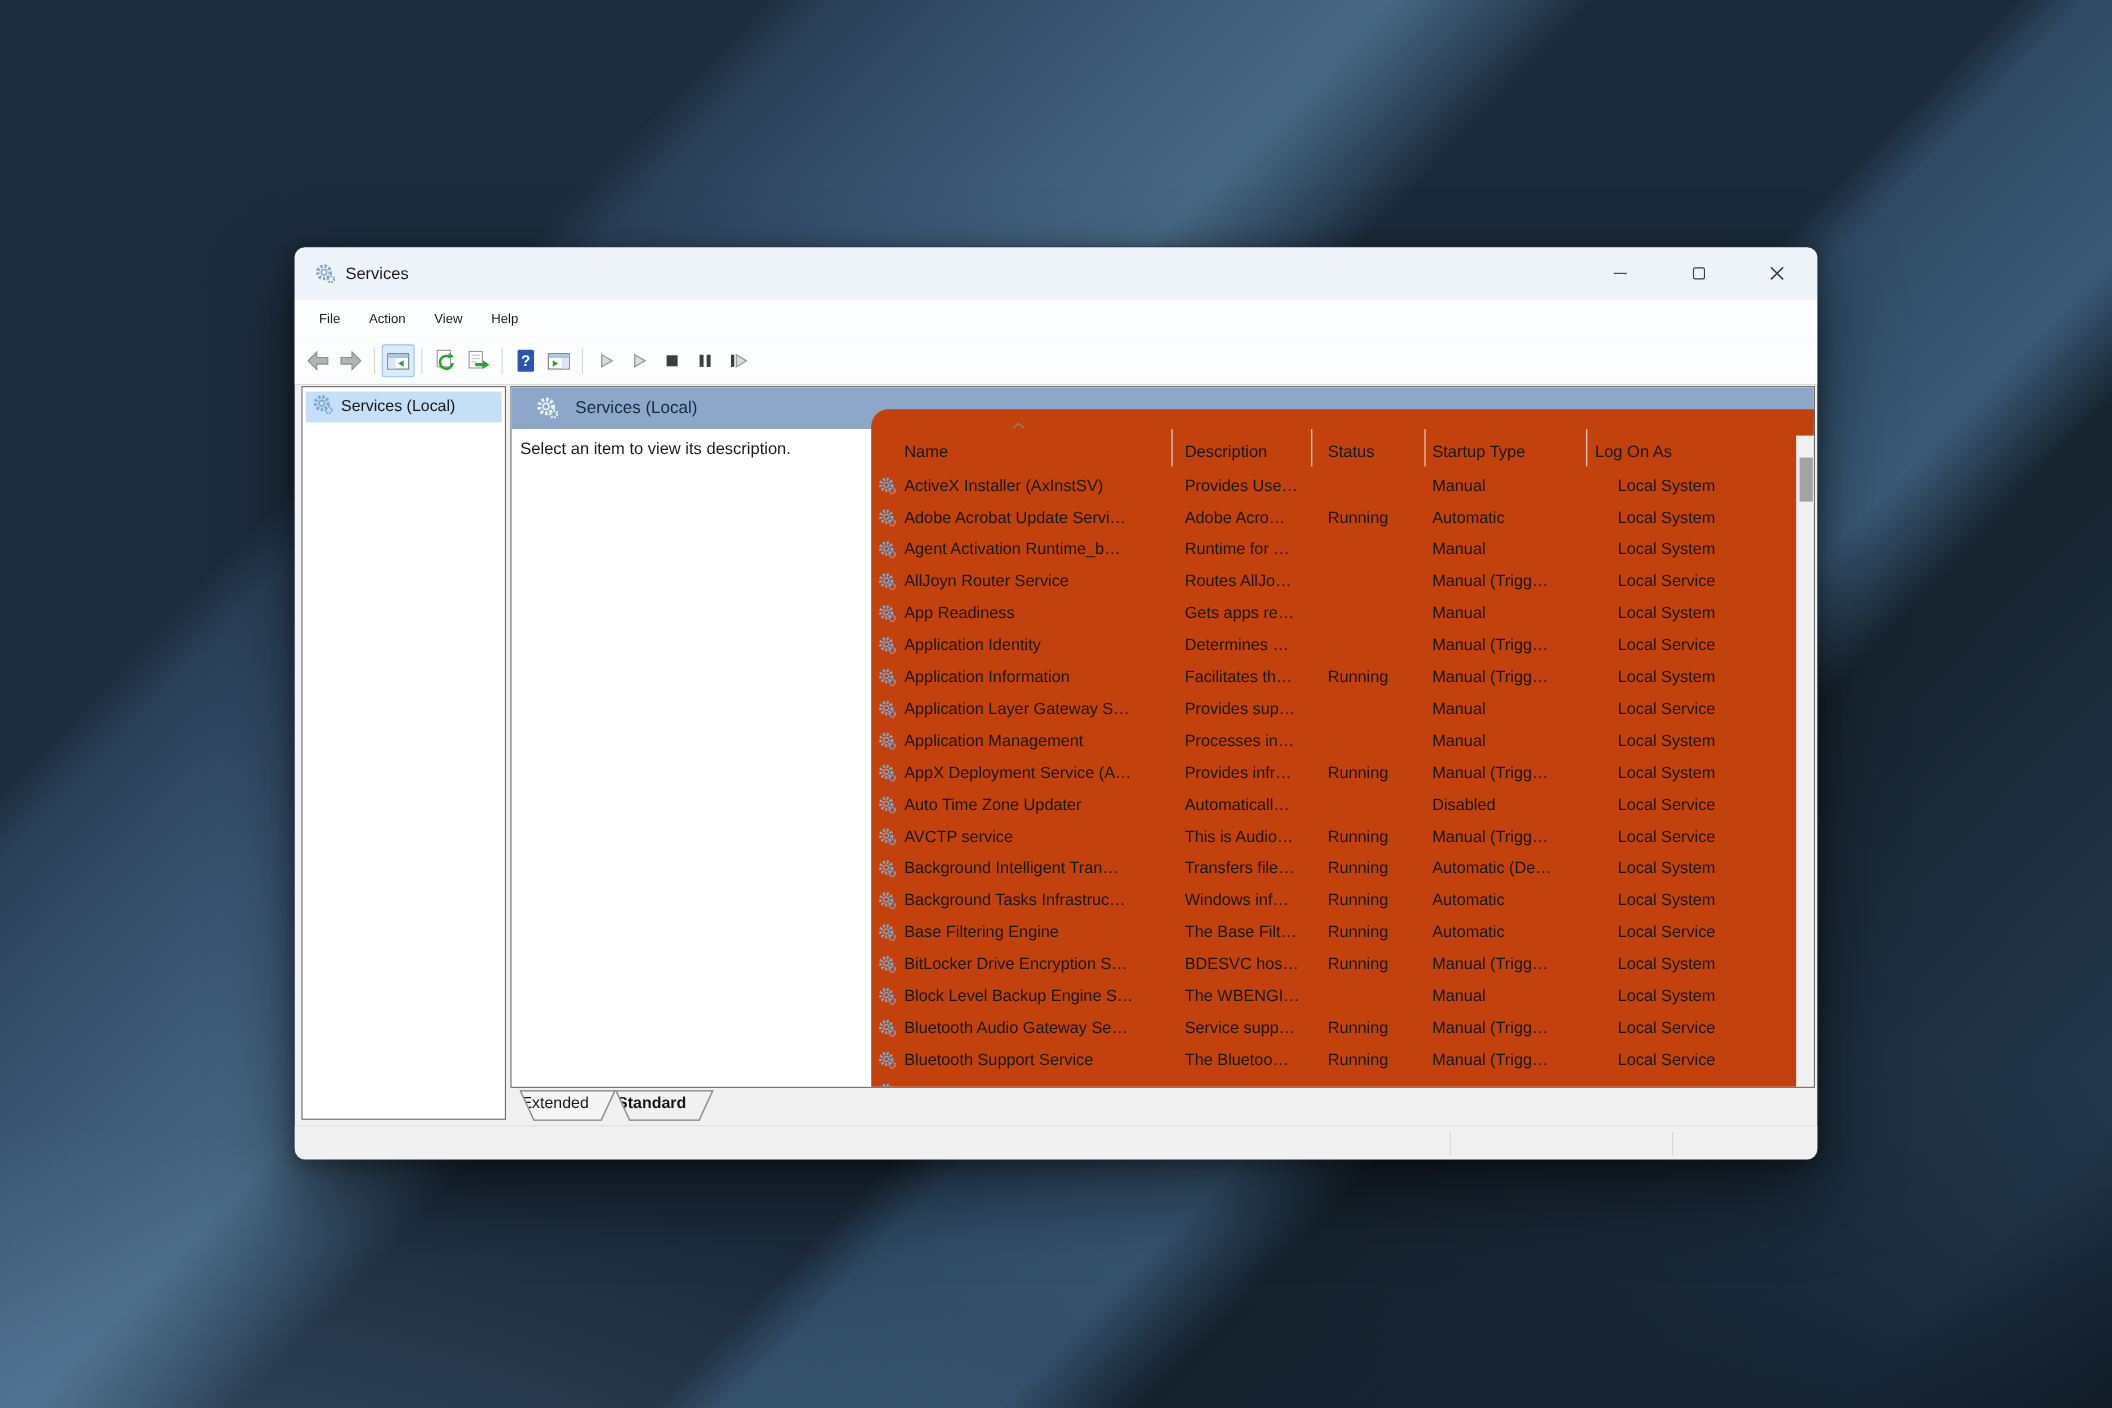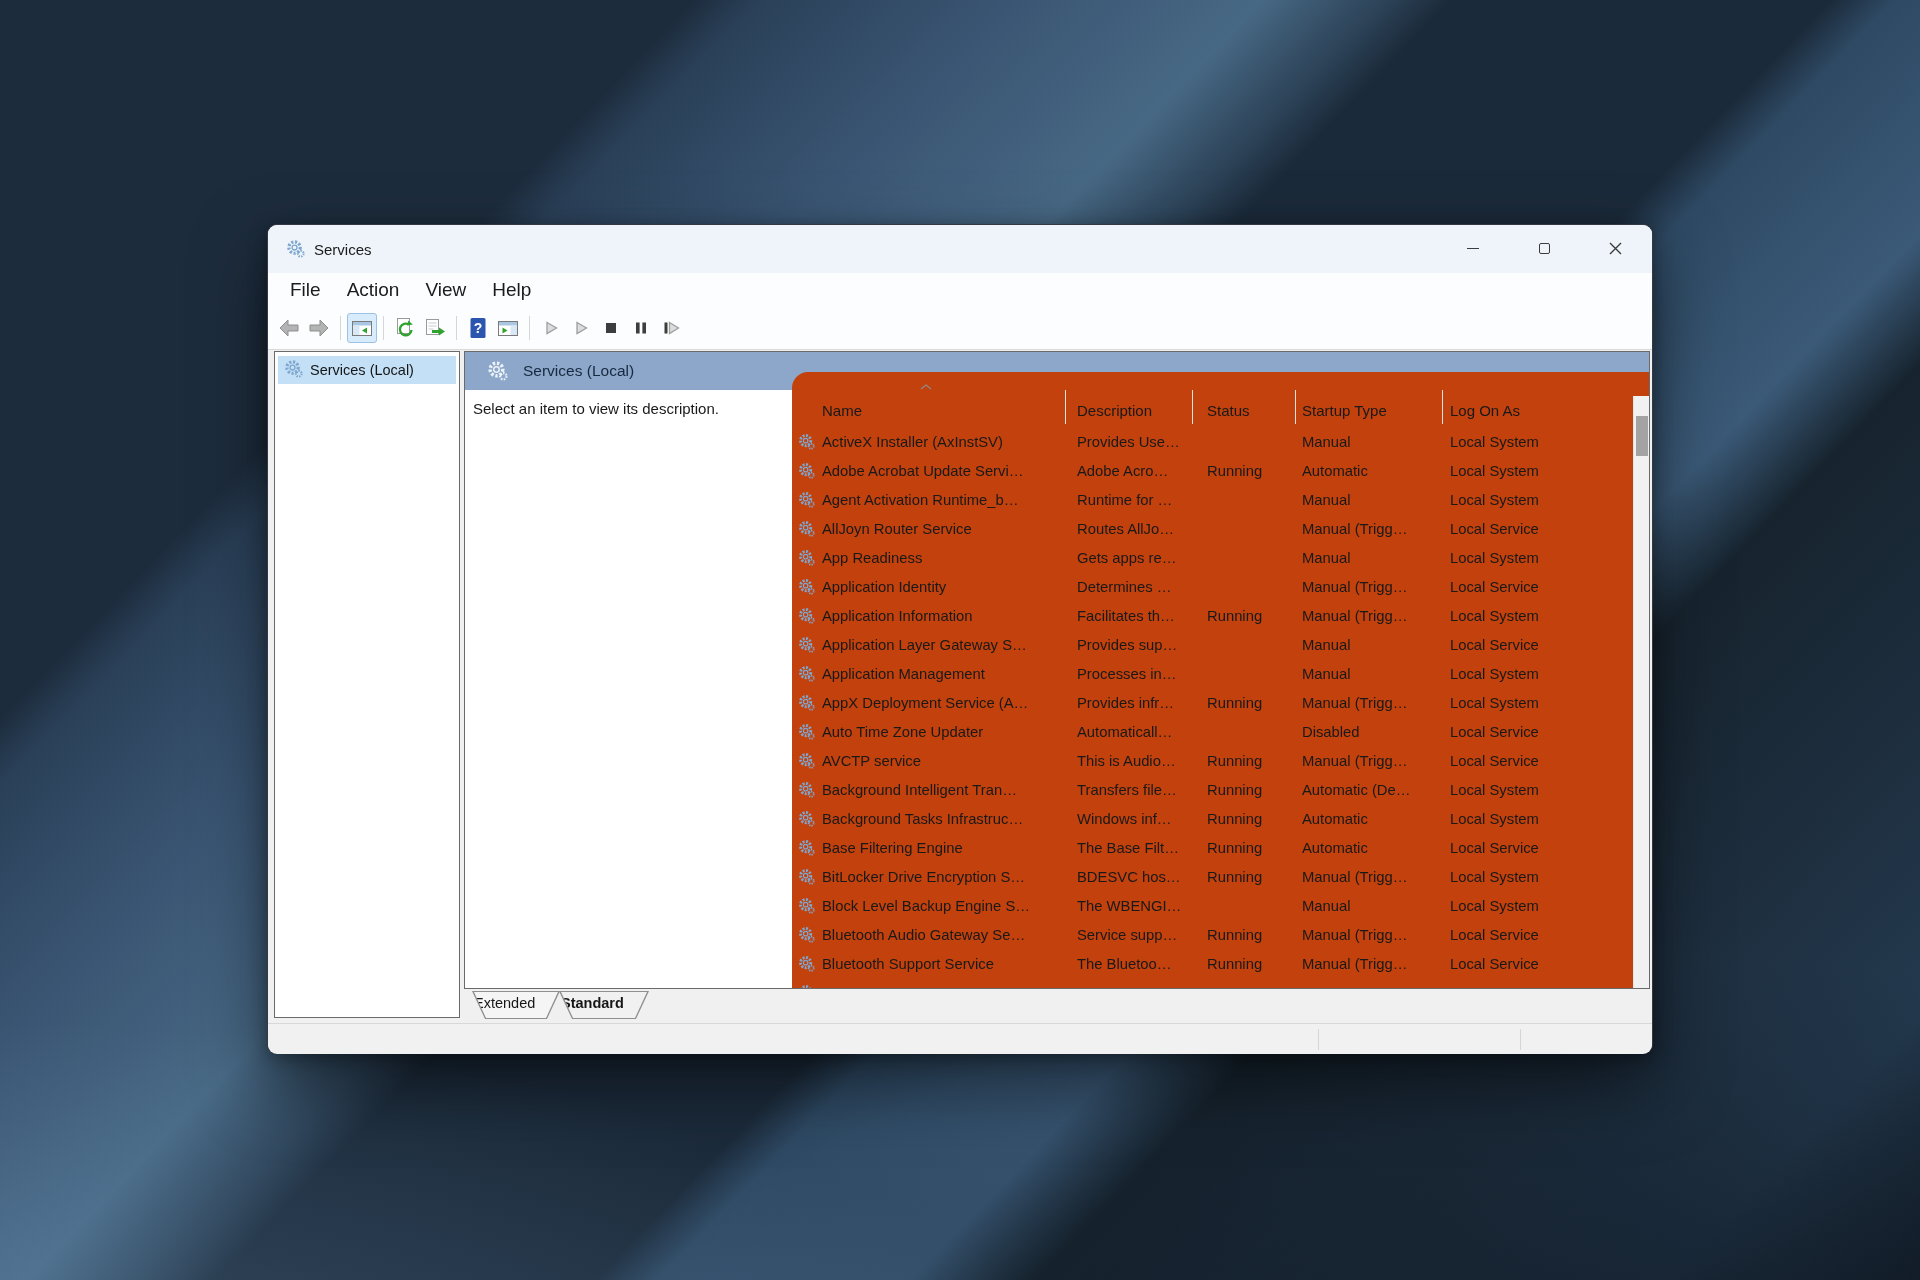--- a/index.html
+++ b/index.html
@@ -34,21 +34,21 @@
     display:flex; align-items:center; font-size:15px; color:#1b1b1b; }
   .cap-btn { position:absolute; top:0; width:58px; height:47px;
     display:flex; align-items:center; justify-content:center; }
   .cap-min { right:150px; } .cap-max { right:79px; } .cap-close { right:8px; }
   .min-glyph { width:12px; height:0; border-top:1.4px solid #3c3c3c; }
   .max-glyph { width:11px; height:11px; border:1.4px solid #3c3c3c; border-radius:2px; }
 
   
   .menubar { position:absolute; left:0; top:48px; right:0; height:33px;
     background:#fcfdfe; display:flex; align-items:center; padding-left:9px; }
-  .menu-item { padding:0 13px; font-size:19px; color:#1b1b1b; height:100%;
+  .menu-item { padding:0 13px; font-size:12px; color:#1b1b1b; height:100%;
     display:flex; align-items:center; }
 
   
   .toolbar { position:absolute; left:0; top:81px; right:0; height:44px;
     background:#fcfdfe; border-bottom:1px solid #dadada;
     display:flex; align-items:center; }
   .tb-btn { width:30px; height:30px; display:flex; align-items:center;
     justify-content:center; border-radius:3px; }
   .tb-btn.active { background:#d9ecfb; border:1px solid #9ac1e8; }
   .tb-sep { width:1px; height:24px; background:#d6d6d6; margin:0 6px; }
@@ -77,21 +77,21 @@
   .sort-caret { position:absolute; top:12px; left:128px; }
   .rows { position:absolute; left:0; top:56px; right:17px; bottom:0; overflow:hidden; }
   .srow { position:relative; height:29px; }
   .cell { position:absolute; top:0; height:29px; line-height:29px; font-size:14.8px;
     color:#191919; white-space:nowrap; overflow:hidden; }
   .c-icon { left:6px; top:5px; height:auto; line-height:normal; }
   .c-name { left:30px; width:250px; }
   .c-desc { left:285px; width:125px; }
   .c-status { left:415px; width:90px; }
   .c-startup { left:510px; width:140px; }
-  .c-logon { left:658px; width:130px; }
+  .c-logon { left:658px; width:130px;text-align:center; }
 
   .vscroll { position:absolute; right:0; top:24px; bottom:0; width:17px;
     background:#f1f1f1; border-left:1px solid #e4e4e4; }
   .vthumb { position:absolute; left:2px; top:20px; width:12px; height:40px; background:#a3a3a3; }
 
   
   .tab { position:absolute; top:766px; height:28px; }
   .tab-outer { position:absolute; inset:0; background:#8f8f8f;
     clip-path:polygon(0 0, 100% 0, calc(100% - 13px) 100%, 13px 100%); }
   .tab-inner { position:absolute; inset:1px 2px 1px 2px; background:#f1f1f1;

